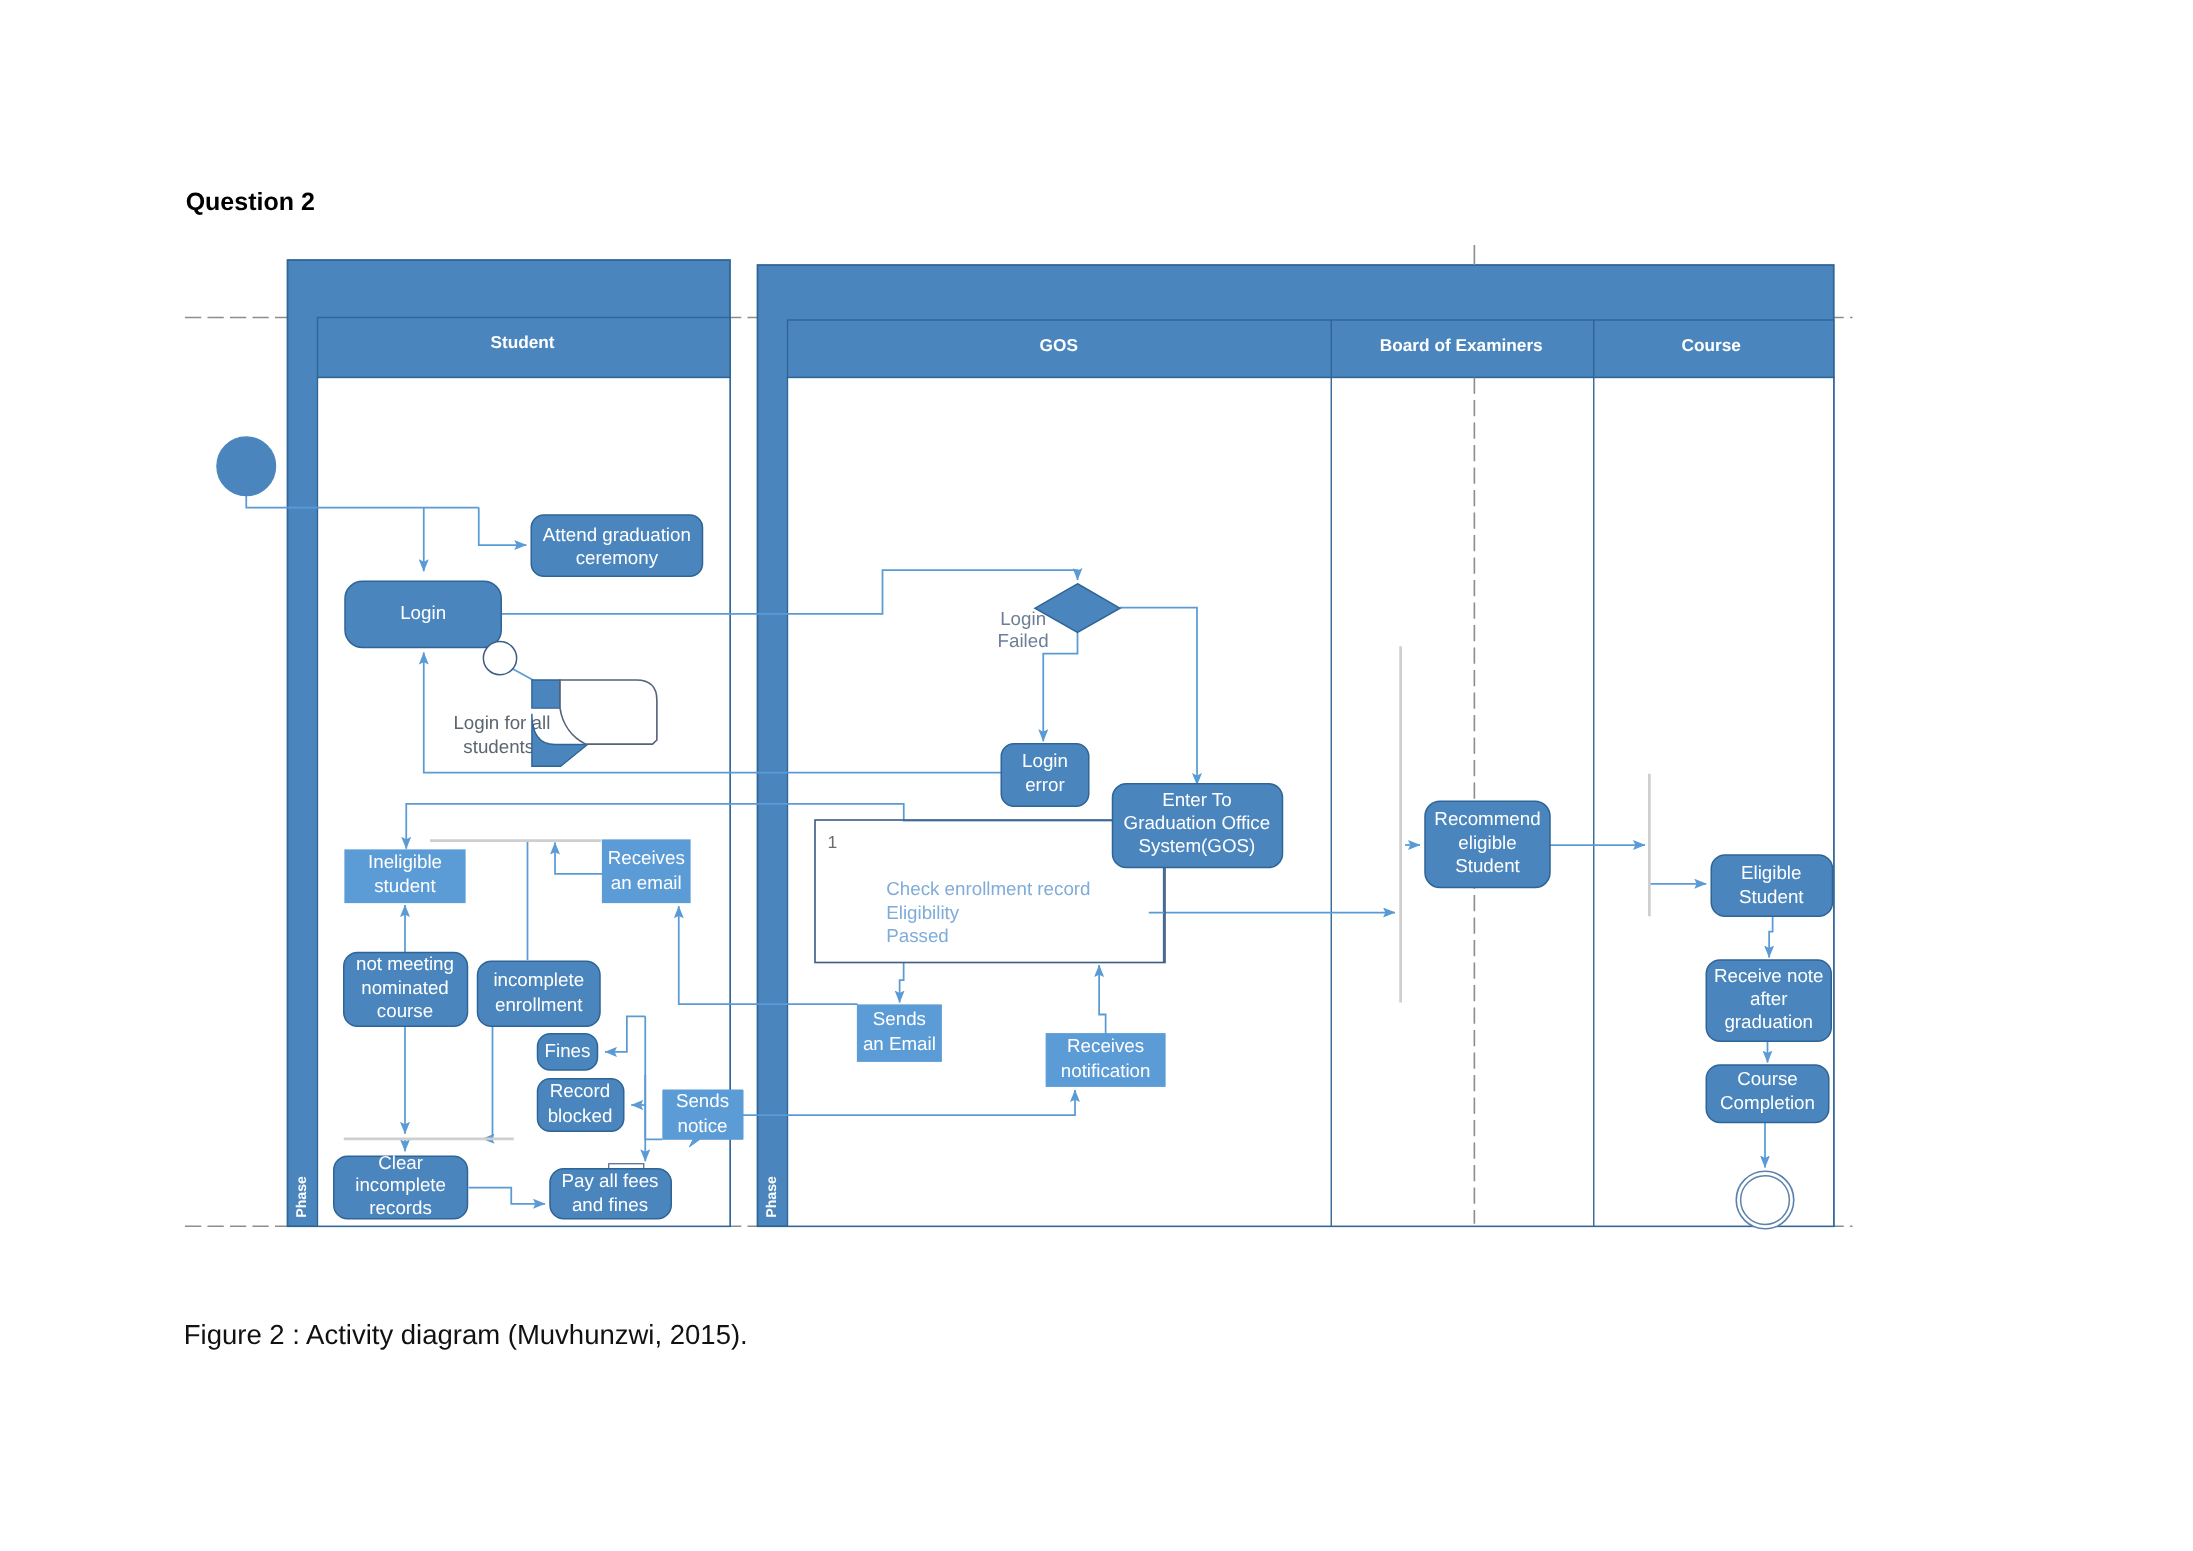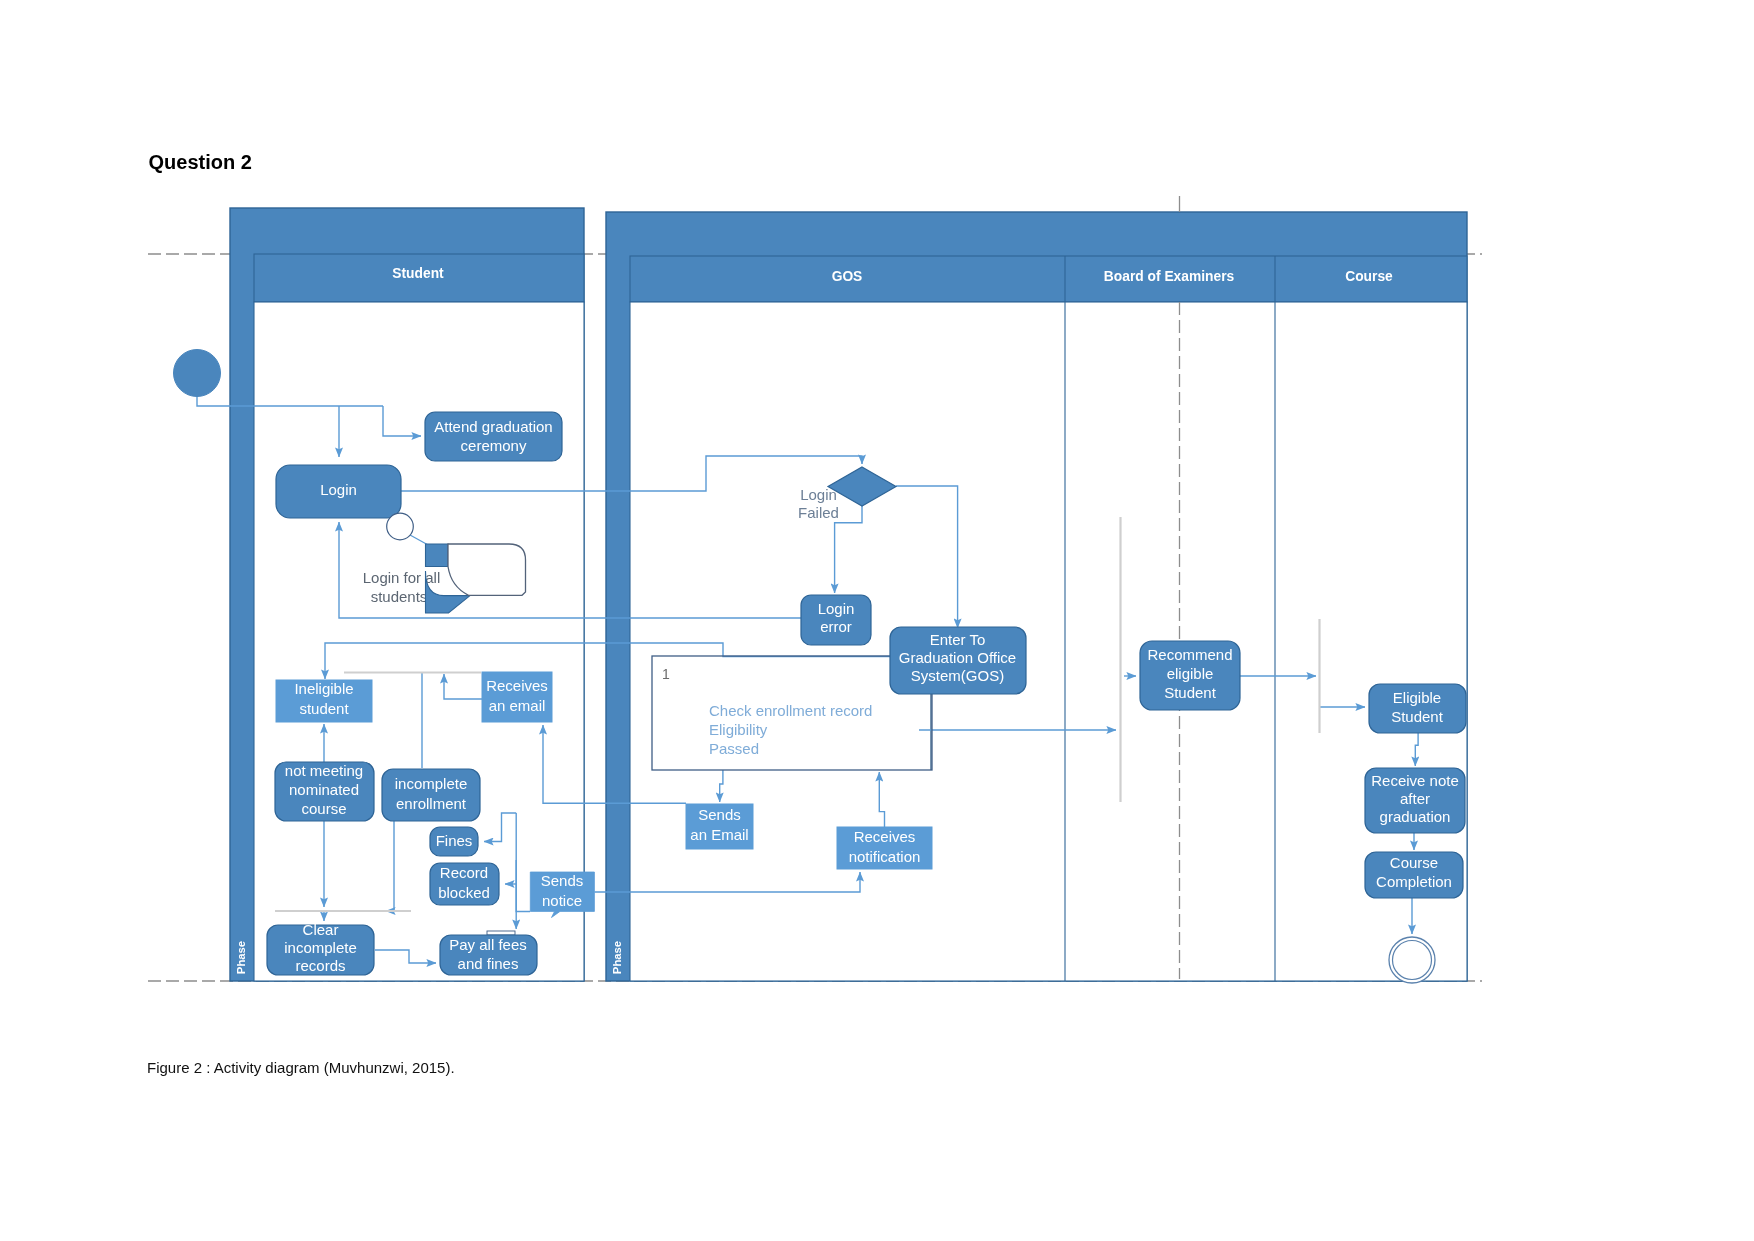--- a/index.html
+++ b/index.html
@@ -2,21 +2,21 @@
 <html><head>
 <meta charset="utf-8">
 <title>Question 2 - Activity diagram</title>
 <style>
   html,body{margin:0;padding:0;background:#ffffff;}
   body{width:1754px;height:1241px;overflow:hidden;
        font-family:"Liberation Sans",sans-serif;-webkit-font-smoothing:antialiased;}
   #page{position:relative;width:1578px;height:1241px;background:#ffffff;}
   .doc-heading{position:absolute;left:148.5px;top:152px;font-size:20px;font-weight:bold;
                color:#000000;font-family:"Liberation Sans",sans-serif;line-height:20px;}
-  .doc-caption{position:absolute;left:147px;top:1057px;font-size:15px;color:#111111;
+  .doc-caption{position:absolute;left:147px;top:1057px;font-size:22px;color:#111111;
                font-family:"Liberation Sans",sans-serif;line-height:22px;}
   svg#diagram{position:absolute;left:0;top:0;}
   .nlabel{font-family:"Liberation Sans",sans-serif;font-size:15px;fill:#ffffff;
           text-anchor:middle;dominant-baseline:middle;}
   .hlabel{font-family:"Liberation Sans",sans-serif;font-size:13.8px;font-weight:bold;fill:#ffffff;
           text-anchor:middle;dominant-baseline:middle;}
   .phaselbl{font-family:"Liberation Sans",sans-serif;font-size:11.3px;font-weight:bold;fill:#ffffff;
             text-anchor:middle;dominant-baseline:middle;}
   .framelbl{font-family:"Liberation Sans",sans-serif;font-size:15px;fill:#7facd8;
             text-anchor:start;dominant-baseline:middle;}

